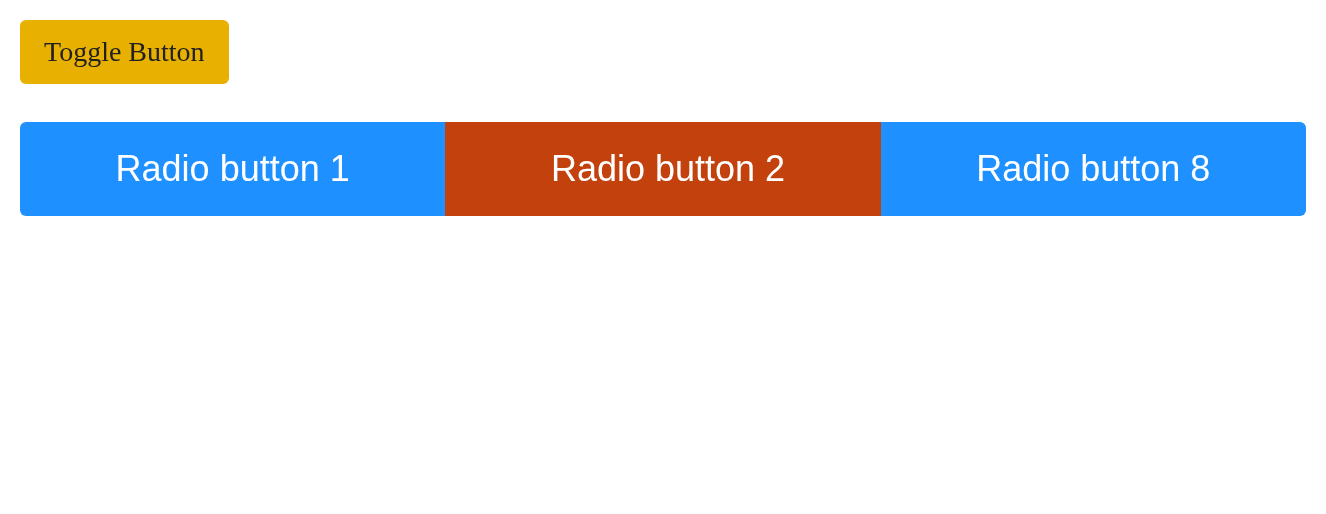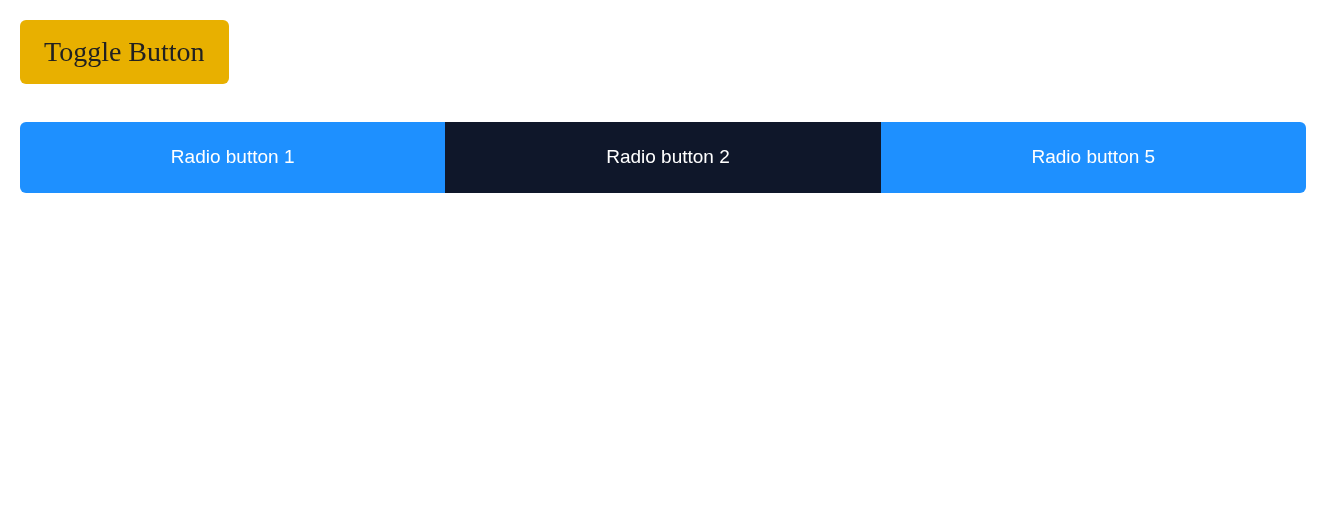--- a/index.html
+++ b/index.html
@@ -30,33 +30,33 @@
       width: 100%;
       border-radius: 6px;
       overflow: hidden;
     }
     .radio-btn {
       flex: 1;
       background-color: #1e90ff;
       color: #ffffff;
       border: none;
       padding: 22px 10px;
-      font-size: 19px;
+      font-size: 36px;
       font-family: inherit;
       text-align: center;
       cursor: pointer;
       line-height: 1.4;
     }
     .radio-btn.active {
-      background-color: #0f172a;
+      background-color: #c2410c;
       padding-left: 20px;
     }
   </style>
 </head>
 <body>
 
 <button class="toggle-btn">Toggle Button</button>
 
 <div class="radio-group">
   <button class="radio-btn">Radio button 1</button>
   <button class="radio-btn active">Radio button 2</button>
-  <button class="radio-btn">Radio button 5</button>
+  <button class="radio-btn">Radio button 8</button>
 </div>
 
 </body></html>

